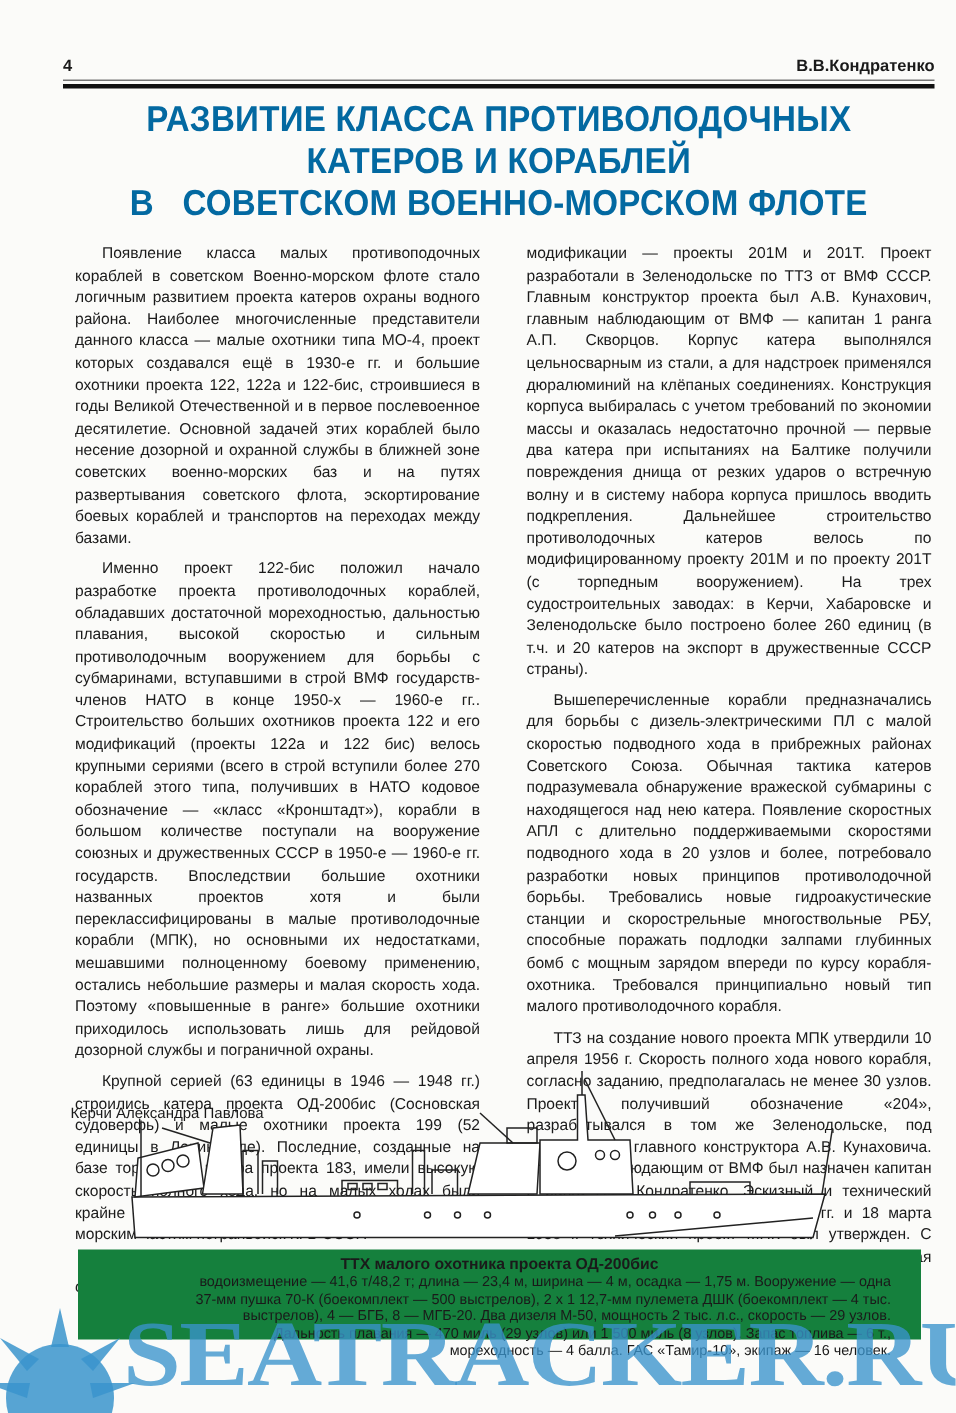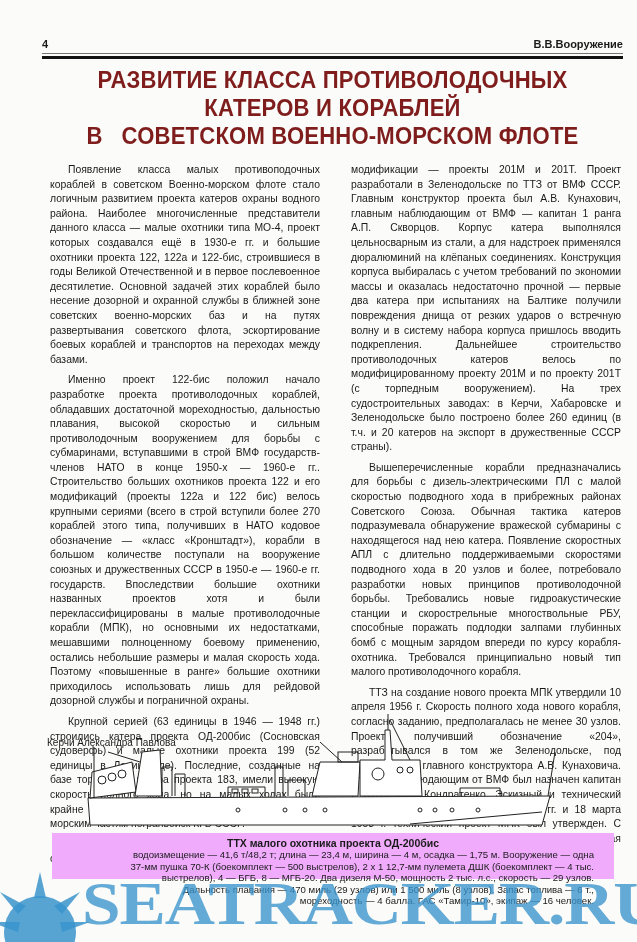--- a/index.html
+++ b/index.html
@@ -8,44 +8,44 @@
     background:#fbfbf9; color:#1a1a1a;
     font-family:"Liberation Sans", sans-serif;
   }
   .header { position:absolute; left:42px; right:14px; top:36px; height:20px; }
   .page-num { position:absolute; left:0; top:2px; font-size:11px; font-weight:bold; }
   .author { position:absolute; right:0; top:2px; font-size:11px; font-weight:bold; }
   .rule1 { position:absolute; left:42px; right:14px; top:53px; height:1px; background:#777; }
   .rule2 { position:absolute; left:42px; right:14px; top:56px; height:3px; background:#111; }
   .title { position:absolute; left:42px; right:14px; top:66px; text-align:center;
     font-family:"Liberation Sans", sans-serif; font-weight:bold; font-size:24px; line-height:28px;
-    letter-spacing:0.2px; color:#7f1d1d; }
+    letter-spacing:0.2px; color:#0369a1; }
   .title div { white-space:nowrap; transform:scaleX(0.92); }
   .col { position:absolute; top:157px; width:282px; font-size:10.4px; line-height:14.6px;
     text-align:justify; hyphens:manual; }
   .col p { margin:6px; text-indent:18px; }
   .col-left { left:44px; }
   .col-right { left:345px; }
   .caption { position:absolute; left:47px; top:737px; font-size:10px; }
   .ship { position:absolute; left:80px; top:712px; width:500px; height:115px; }
-  .specs { position:absolute; left:52px; top:833px; width:562px; height:46px;
-    background:#f0abfc; padding:4px 20px; box-sizing:border-box; }
+  .specs { position:absolute; left:52px; top:833px; width:562px; height:60px;
+    background:#15803d; padding:4px 20px; box-sizing:border-box; }
   .specs-title { text-align:center; font-weight:bold; font-size:10.5px; line-height:12px; }
   .specs-body { font-size:9.6px; line-height:11.6px; text-align:right;margin-left:46px; }
   .watermark { position:absolute; left:0; top:862px; width:637px; height:80px; pointer-events:none; }
   .wm-text { position:absolute; left:82px; top:872px; font-family:"Liberation Serif", serif;
     font-weight:bold; font-size:62px; line-height:62px; color:rgba(58,148,204,0.78); letter-spacing:-1px;
     white-space:nowrap; transform:scaleX(1.12); transform-origin:left; }
 </style>
 </head>
 <body>
 
 <div class="header">
   <span class="page-num">4</span>
-  <span class="author">В.В.Вооружение</span>
+  <span class="author">В.В.Кондратенко</span>
 </div>
 <div class="rule1"></div>
 <div class="rule2"></div>
 
 <div class="title">
   <div>РАЗВИТИЕ КЛАССА ПРОТИВОЛОДОЧНЫХ</div>
   <div>КАТЕРОВ И КОРАБЛЕЙ</div>
   <div style="white-space:pre">В   СОВЕТСКОМ ВОЕННО-МОРСКОМ ФЛОТЕ</div>
 </div>
 

